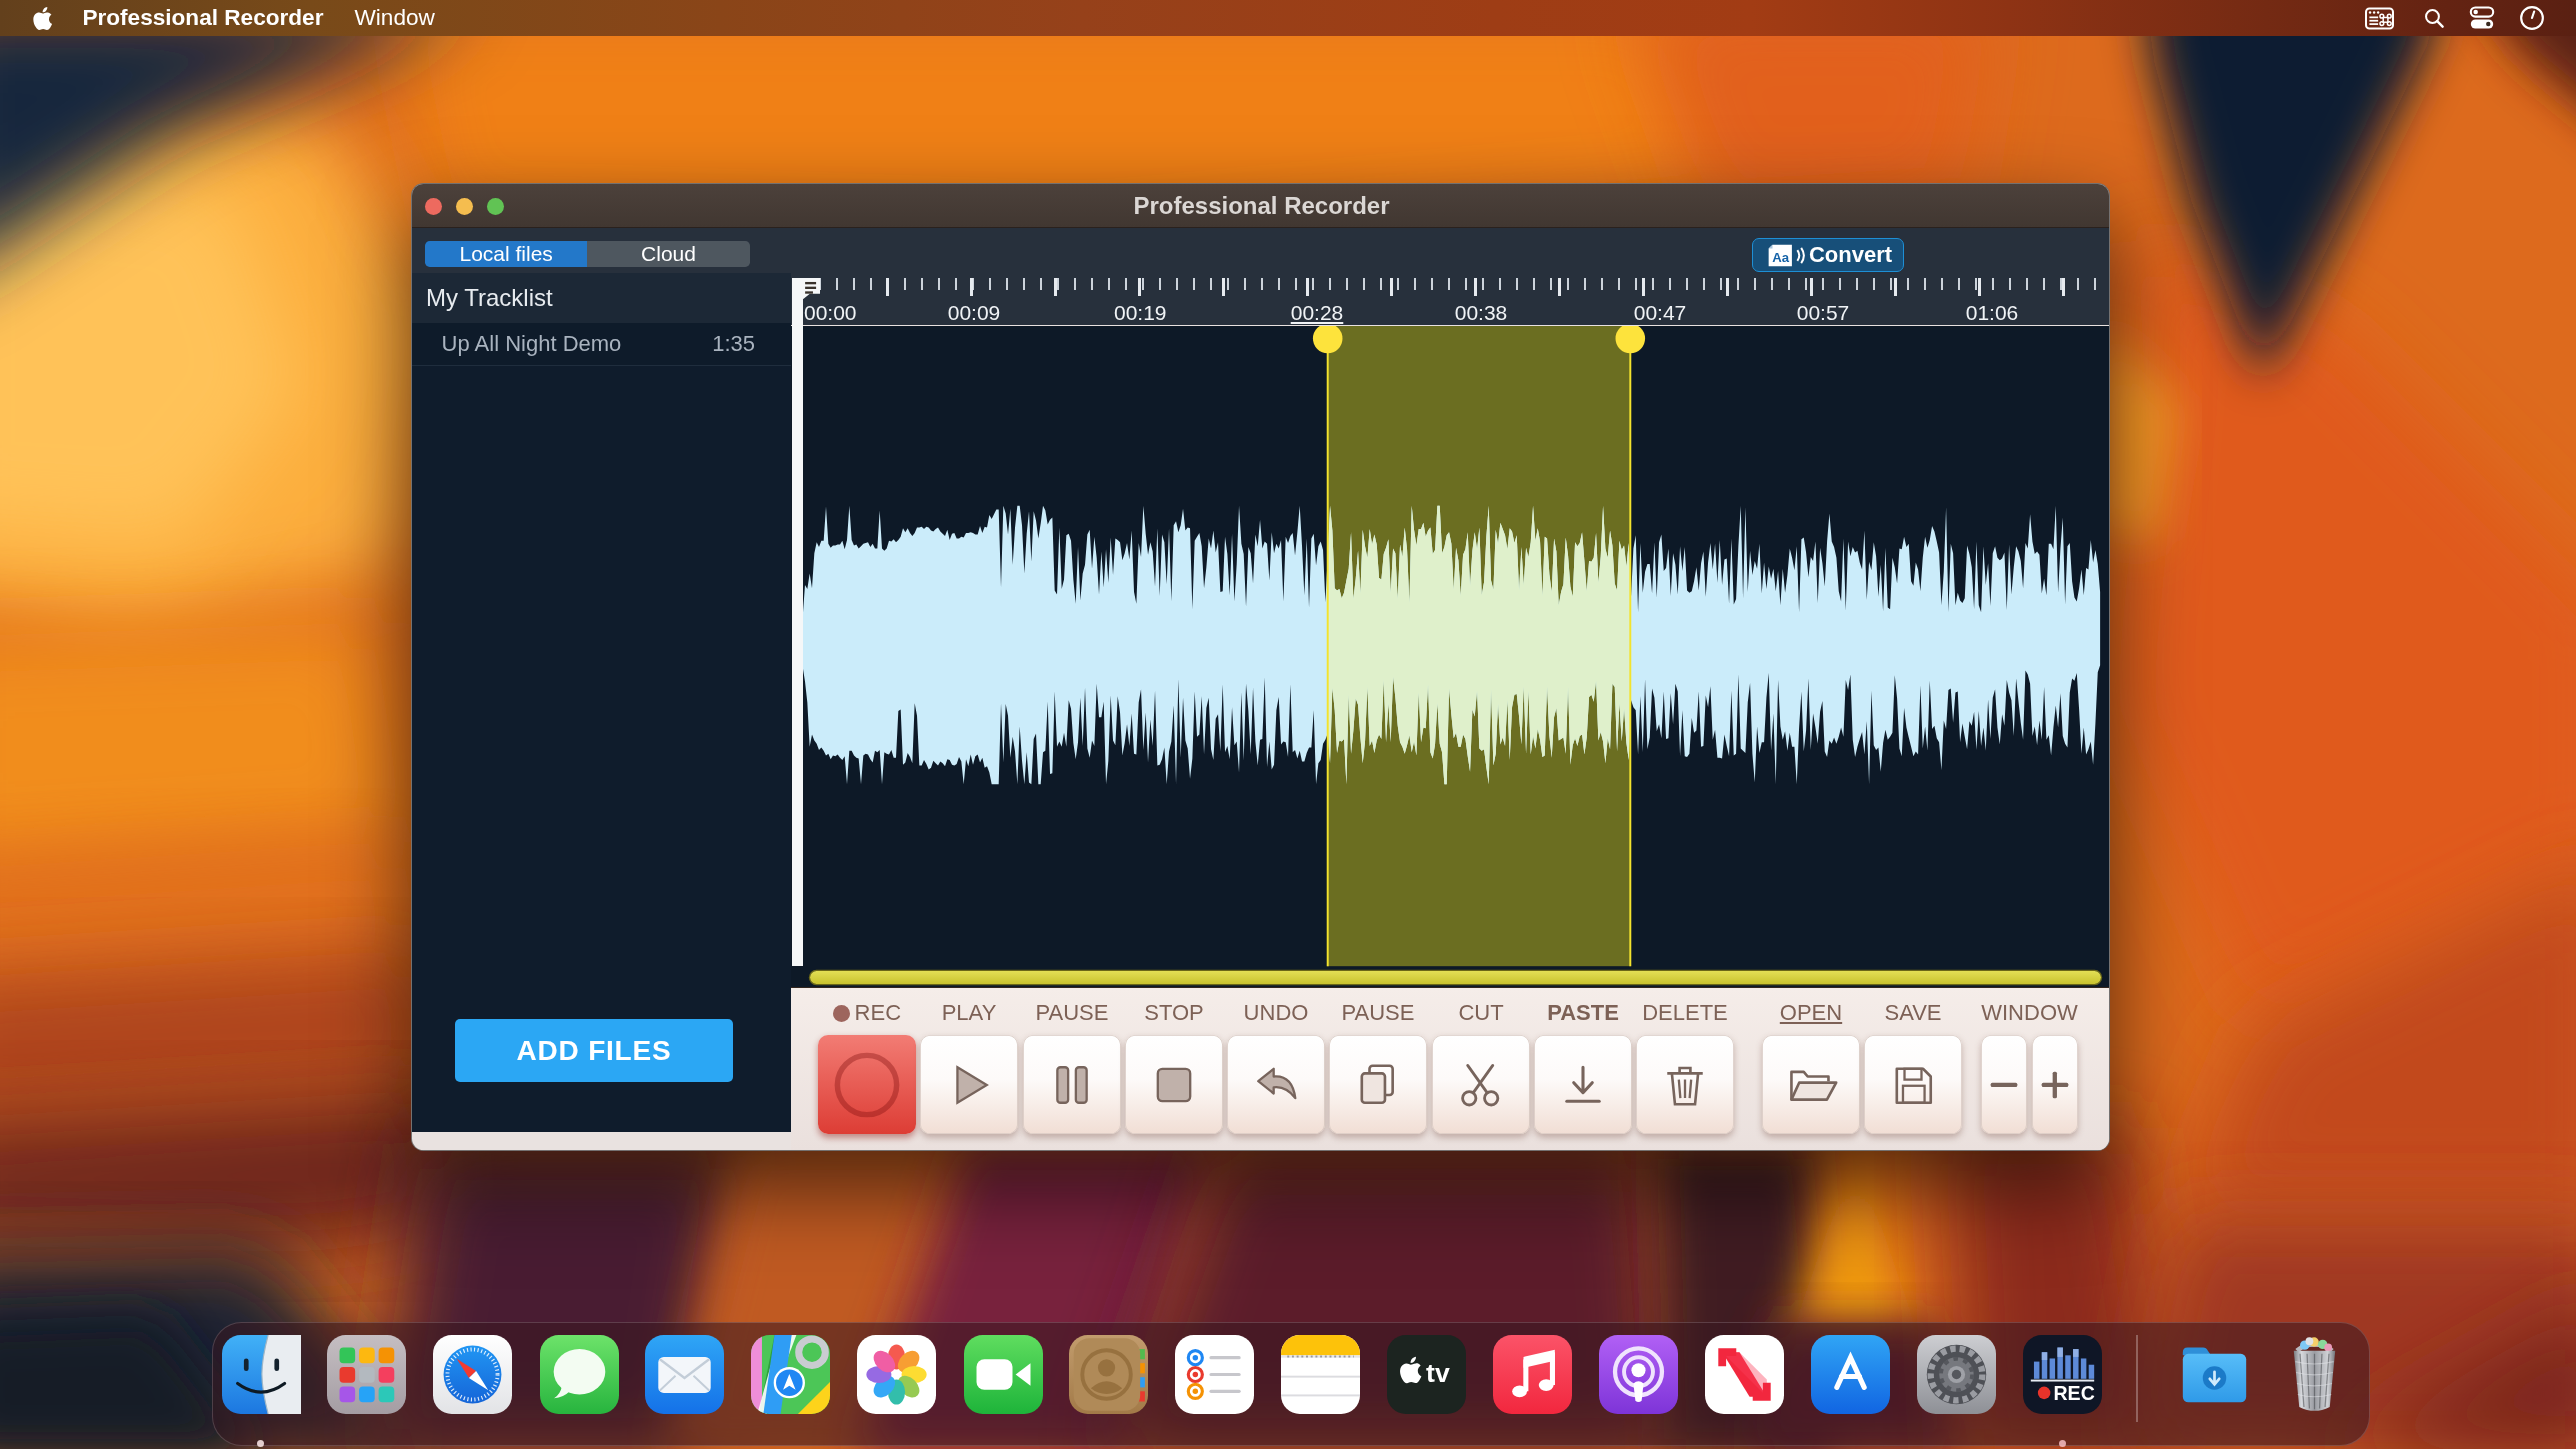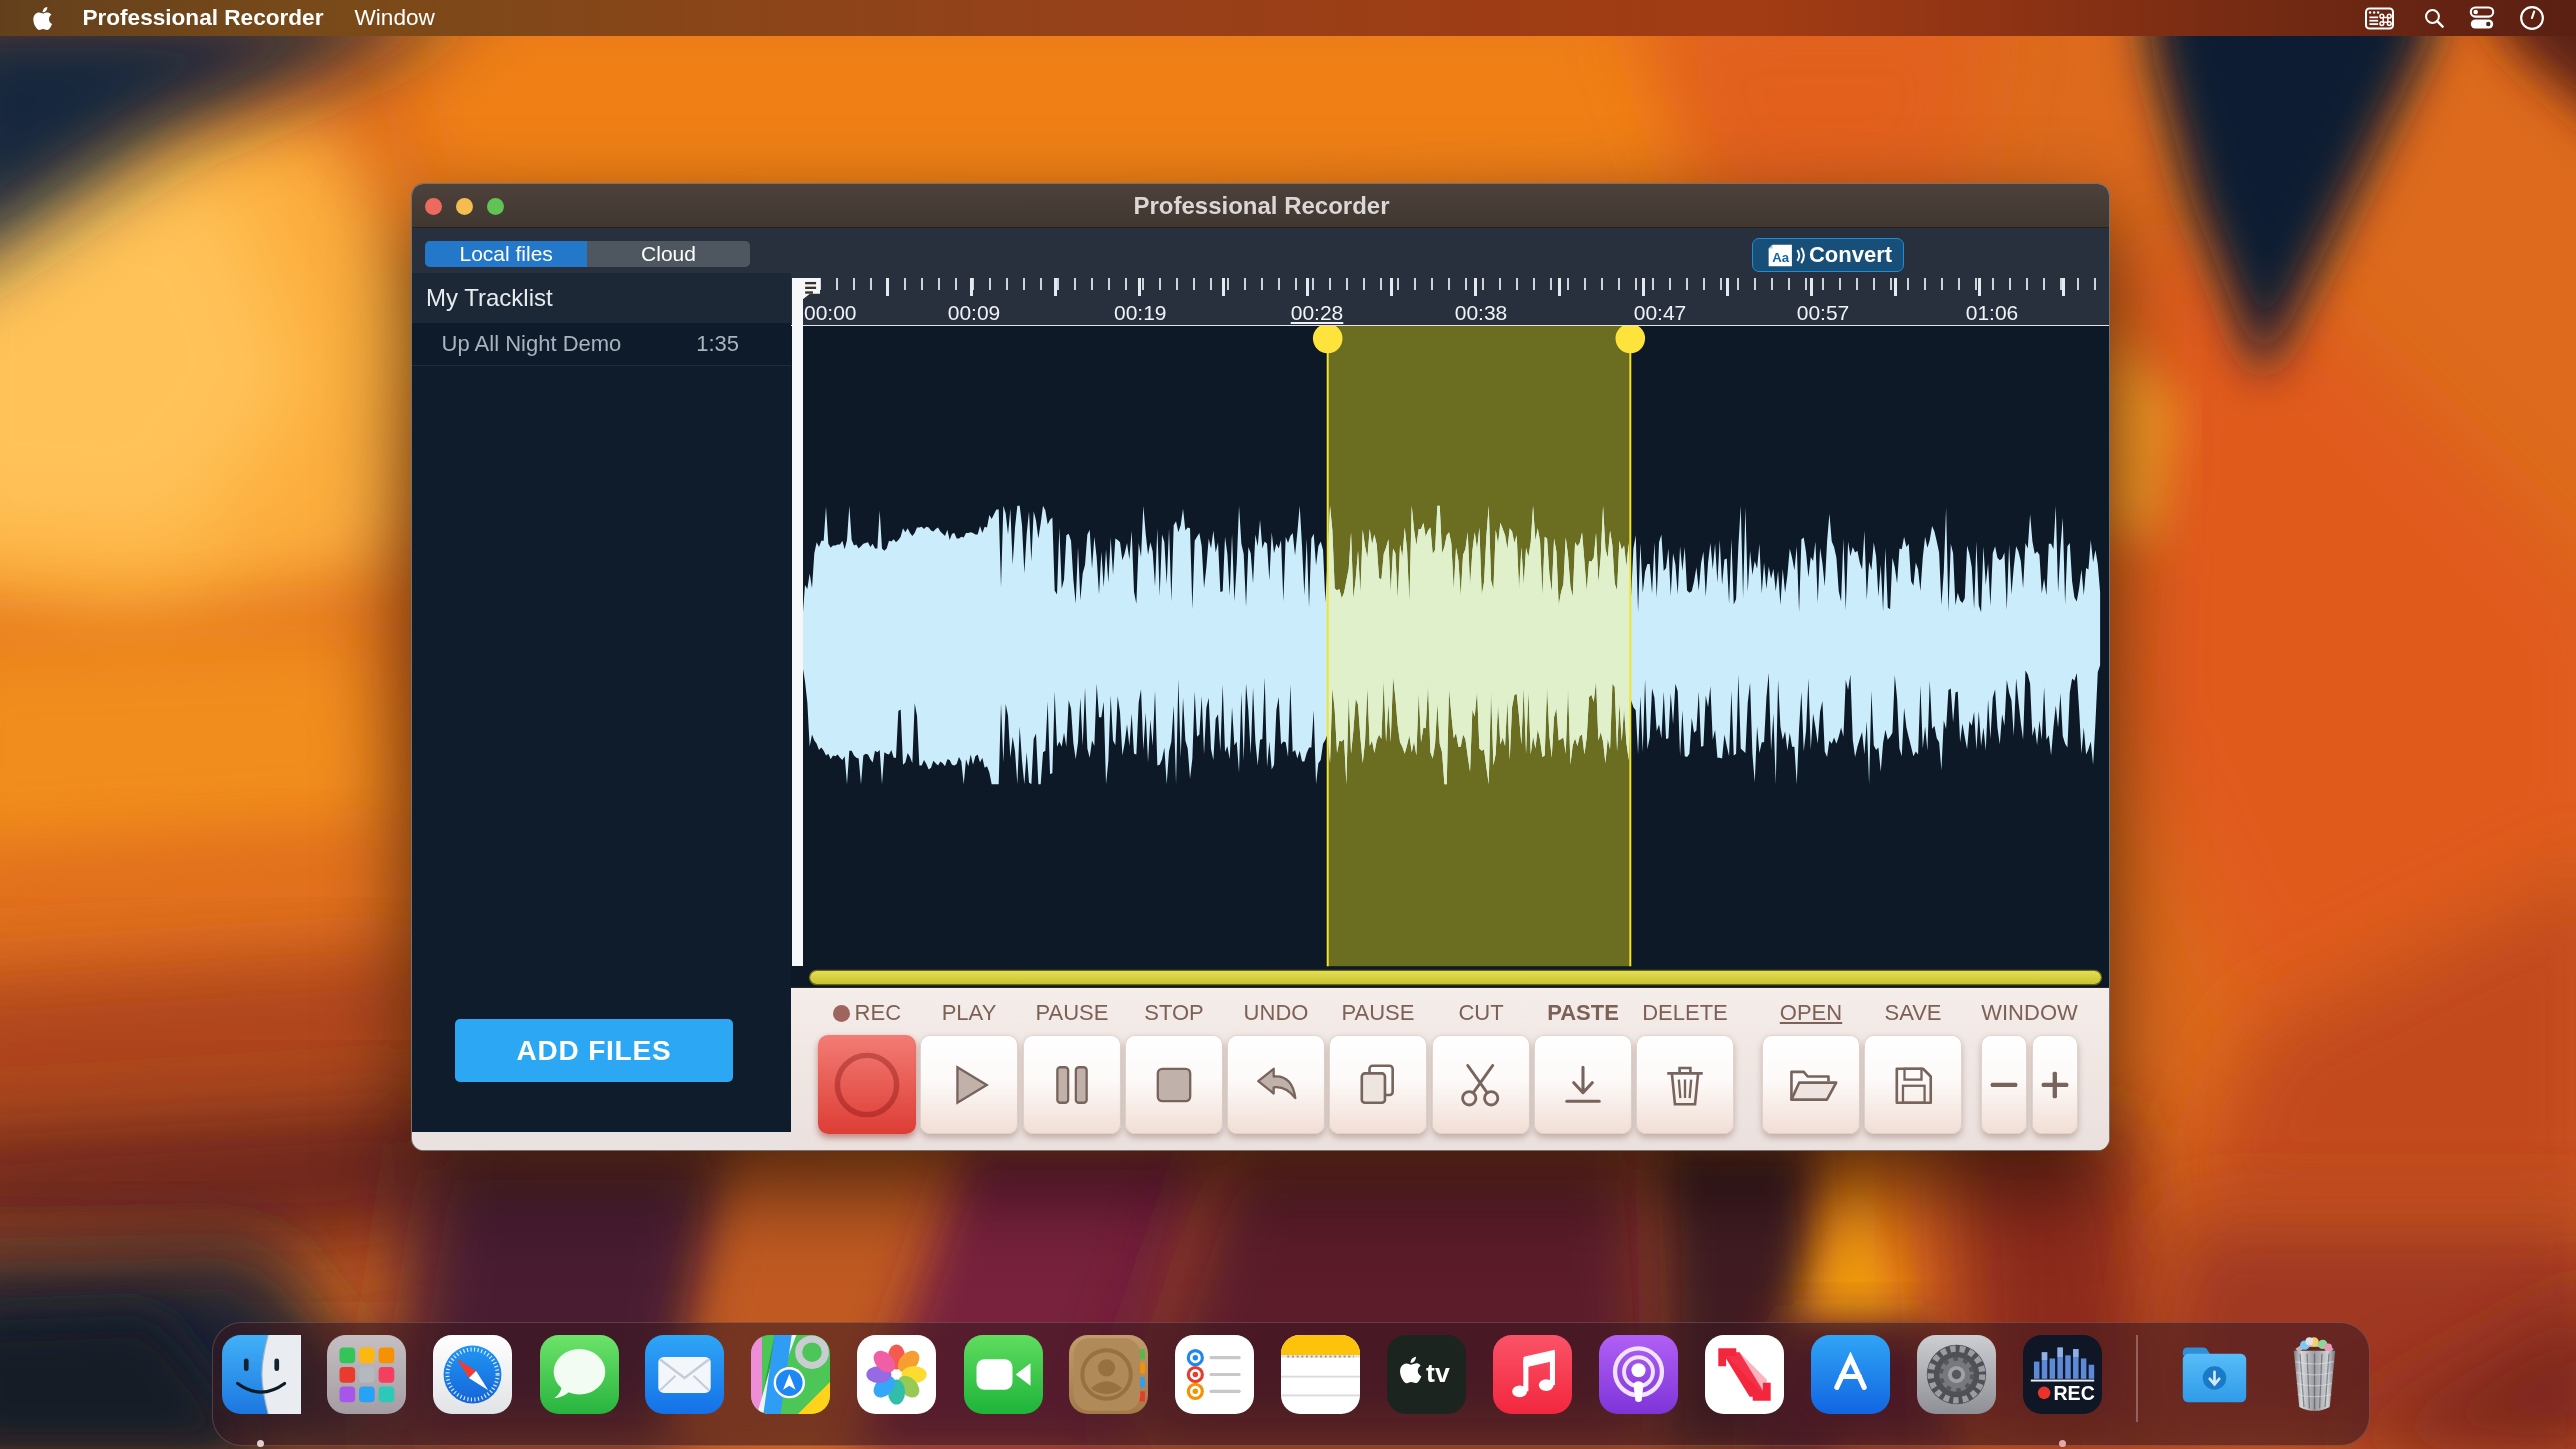--- a/index.html
+++ b/index.html
@@ -123,21 +123,21 @@
         </svg>
       <div style="color:#fff;font-weight:bold;font-size:22px;margin-left:1.6px;">Convert</div>
     </div>
 
     <div class="abs" style="left:0;top:89px;width:379px;height:859px;background:#0f1c2c;"></div>
     <div class="abs" style="left:0;top:89px;width:379px;height:50px;background:#1c2836;display:flex;align-items:center;color:#e7ebef;font-size:24px;">
         <span style="margin-left:14px;">My Tracklist</span>
       </div>
     <div class="abs" style="left:0;top:139px;width:379px;height:43px;background:#0e1b2a;border-bottom:1.6px solid #1f2d3d;display:flex;align-items:center;color:#a9b3bf;font-size:22px;">
         <span style="margin-left:29.6px;">Up All Night Demo</span>
-        <span style="margin-left:auto;margin-right:52px;text-align:right;">1:35</span>
+        <span style="margin-left:auto;margin-right:36px;text-align:right;">1:35</span>
       </div>
     <div class="abs" style="left:43px;top:835px;width:278px;height:63px;background:#2ba7f4;border-radius:5px;display:flex;align-items:center;justify-content:center;color:#fff;font-weight:bold;font-size:24px;letter-spacing:0.8px;font-size:28px!important;">ADD FILES</div>
 
     <div class="abs" style="left:379px;top:89px;width:1320px;height:52px;background:#27303c;"></div>
 
     <div class="abs" style="left:390px;top:94px;width:1308px;height:12.4px;background:repeating-linear-gradient(90deg,#ccd3db 0 2.3px,transparent 2.3px 17px);"></div>
     <div class="abs" style="left:390px;top:94px;width:1308px;height:19.4px;background:repeating-linear-gradient(90deg,#e6eaef 0 3.1px,transparent 3.1px 84px);height:18px!important;"></div>
     <div class="abs" style="top:117px;color:#f0f3f6;font-size:21px;left:392px;">00:00</div>
     <div class="abs" style="top:117px;color:#f0f3f6;font-size:21px;left:534px;width:56px;text-align:center;">00:09</div>
     <div class="abs" style="top:117px;color:#f0f3f6;font-size:21px;left:702px;width:56px;text-align:left;">00:19</div>

